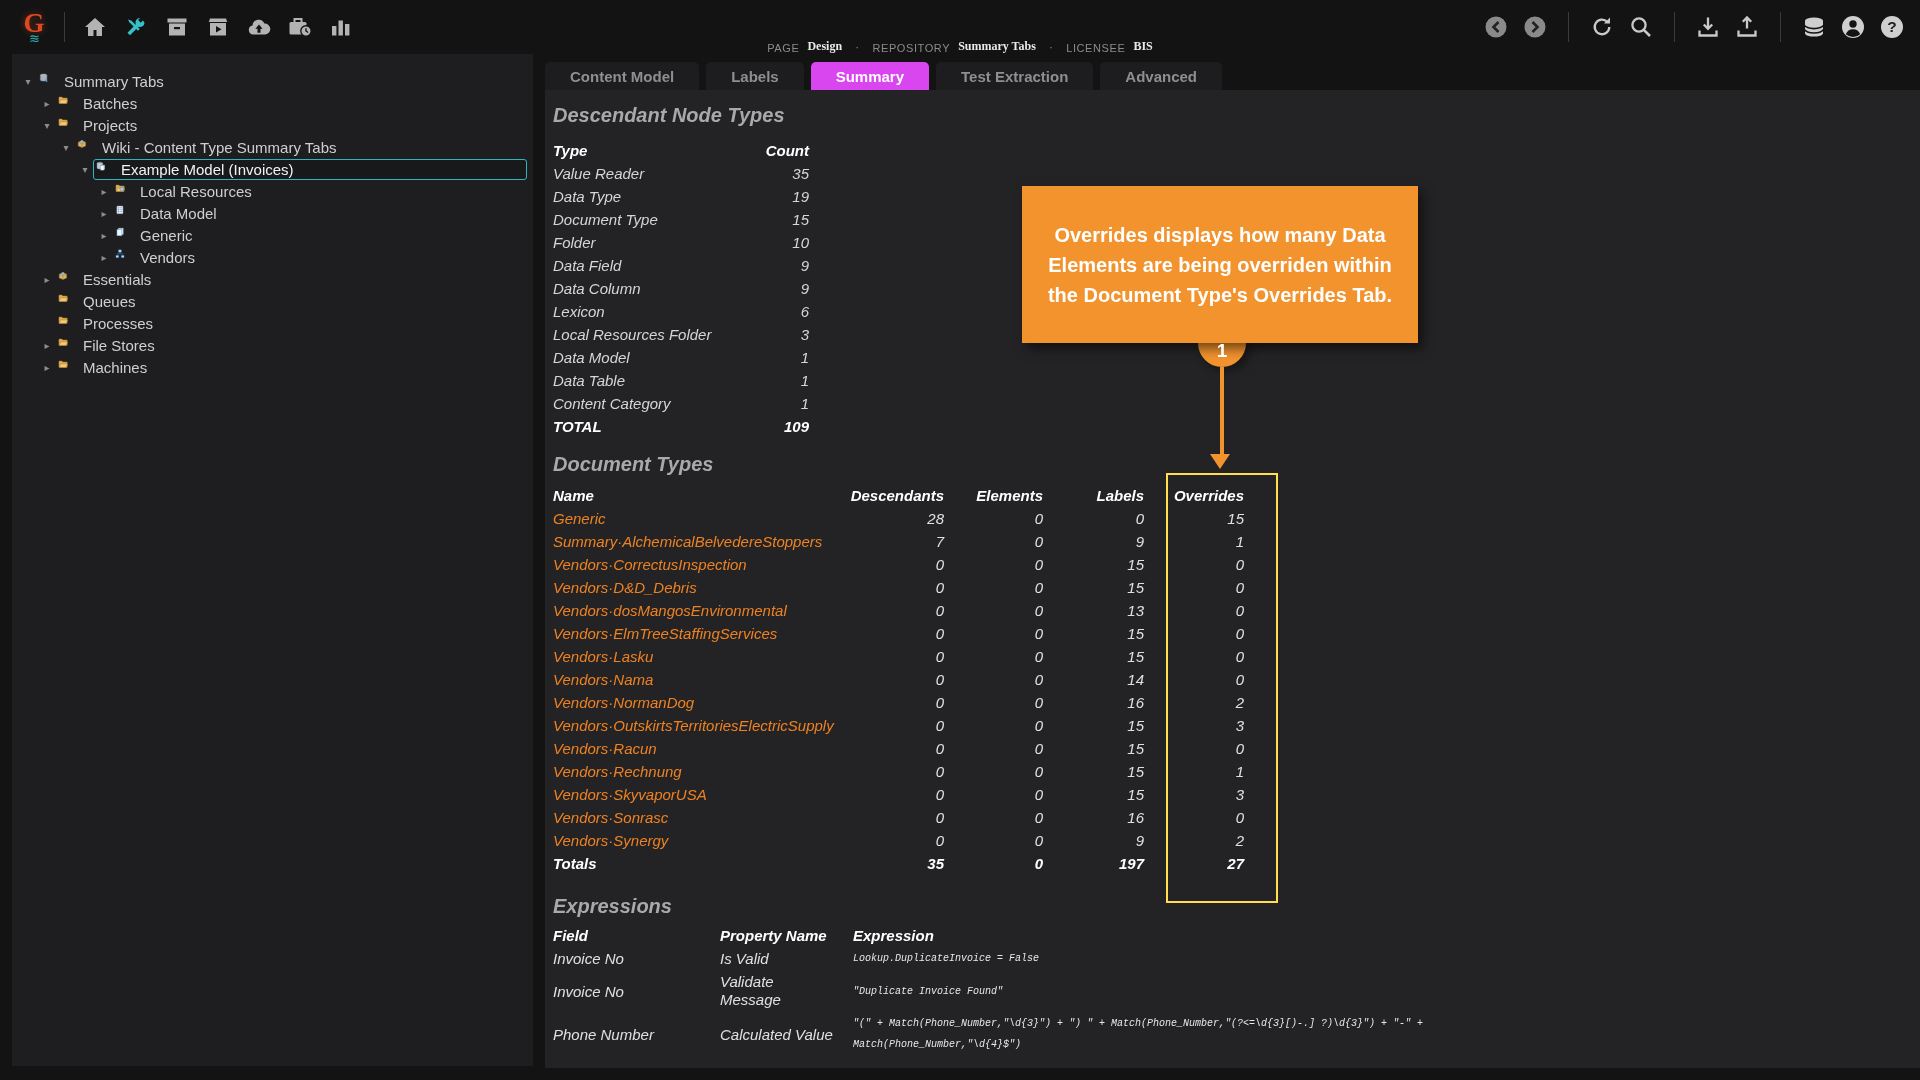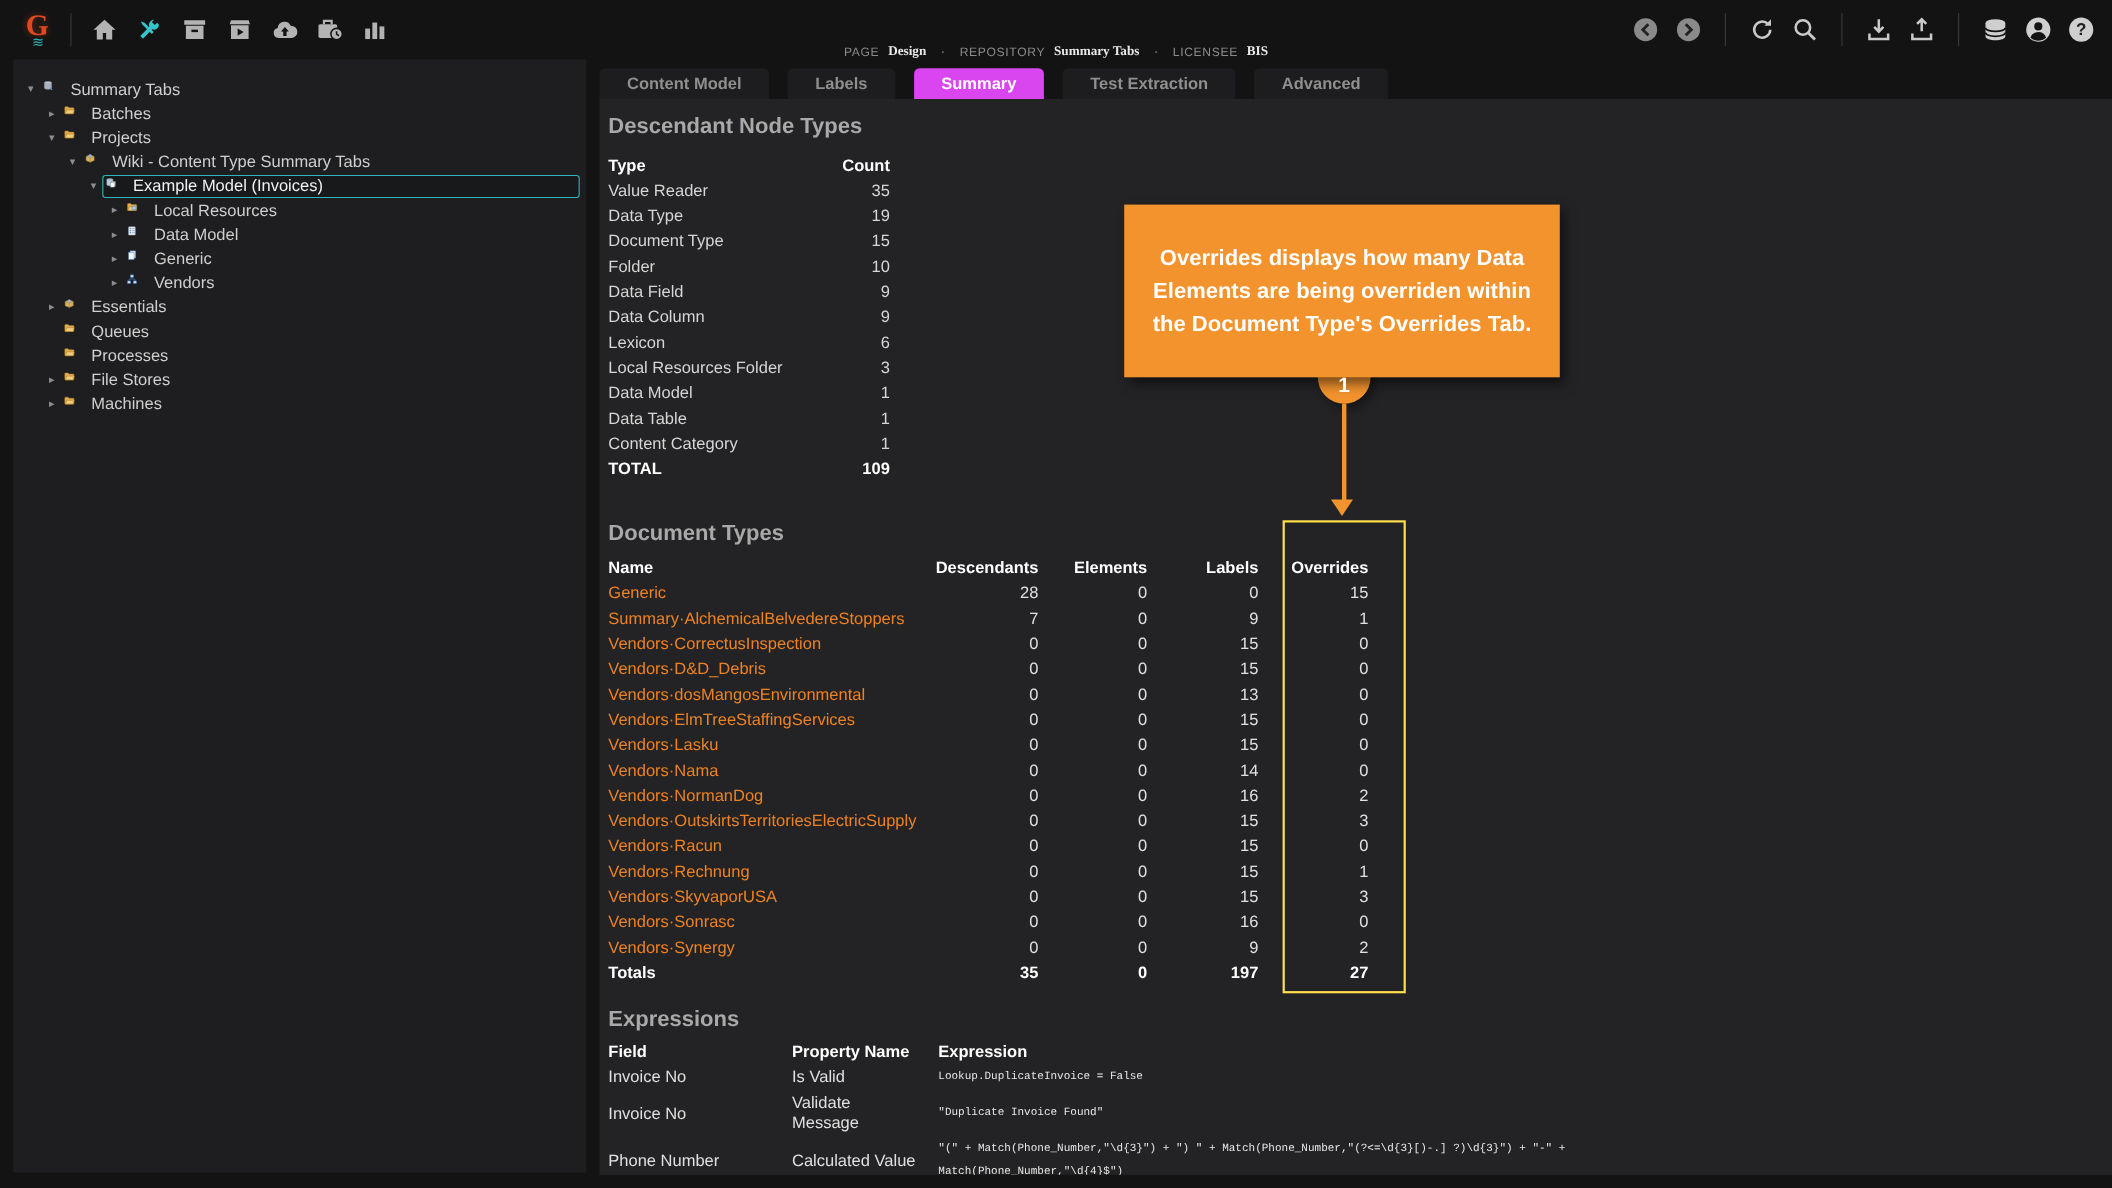--- a/index.html
+++ b/index.html
@@ -24,28 +24,28 @@
   .topbar-right { position:absolute; right:12px; top:0; height:54px; display:flex; align-items:center; gap:7px; }
   
   .sidebar { position:absolute; left:12px; top:54px; width:521px; bottom:14px; background:#1e1e20; padding-top:16px; }
   .tree-row { height:22px; display:flex; align-items:center; font-size:15px; color:#cfcfcf; cursor:pointer; }
   .expander { flex:0 0 16px; width:16px; text-align:center; color:#8d8d8d; font-size:10px; }
   .row-inner { display:flex; align-items:center; flex:1; height:21px; border:1px solid transparent; border-radius:3px; padding-left:2px; margin-right:6px; min-width:0; }
   .tree-row.selected .row-inner { border-color:#2fb5bc; background:#17191a; color:#f2f2f2; }
   .ticon { flex:0 0 18px; width:18px; height:16px; margin-right:7px; display:flex; align-items:center; }
   .tree-label { white-space:nowrap; }
   
-  .tab-bar { position:absolute; left:545px; top:62px; height:28px; display:flex; gap:17px; }
+  .tab-bar { position:absolute; left:545px; top:62px; height:28px; display:flex; gap:7px; }
   .tab { height:28px; padding:0 25px; display:flex; align-items:center; background:#1d1d1f; color:#8f8f8f; font-weight:bold; font-size:15px; border-radius:5px 5px 0 0; cursor:pointer; }
   .tab.active { background:#d946ef; color:#ffffff; }
   
   .panel { position:absolute; left:545px; top:90px; right:0; bottom:12px; background:#232325; overflow:hidden; }
-  .content { padding:14px 0 0 8px; }
+  .content { padding:14px 0 0 8px;font-style:italic; }
   .section-title { font-size:20px; font-weight:bold; color:#a9a9a9; margin:0 0 12px 0; }
-  .section-title.t2 { margin-top:36px; margin-bottom:8px; }
+  .section-title.t2 { margin-top:15px; margin-bottom:8px; }
   .section-title.t3 { margin-top:20px; margin-bottom:6px; }
   
   .dnt { width:256px; }
   .dnt-row { display:flex; justify-content:space-between; align-items:center; height:23px; font-size:15px; color:#d6d6d6; }
   .dnt-row.hdr, .dnt-row.total { font-weight:bold; color:#ffffff; }
   
   .dt-grid { display:grid; grid-template-columns:291px 100px 99px 101px 100px; }
   .dt-cell { height:23px; display:flex; align-items:center; font-size:15px; color:#e0e0e0; white-space:nowrap; }
   .dt-cell.num { justify-content:flex-end; }
   .dt-cell.hdr { font-weight:bold; color:#ffffff; }

